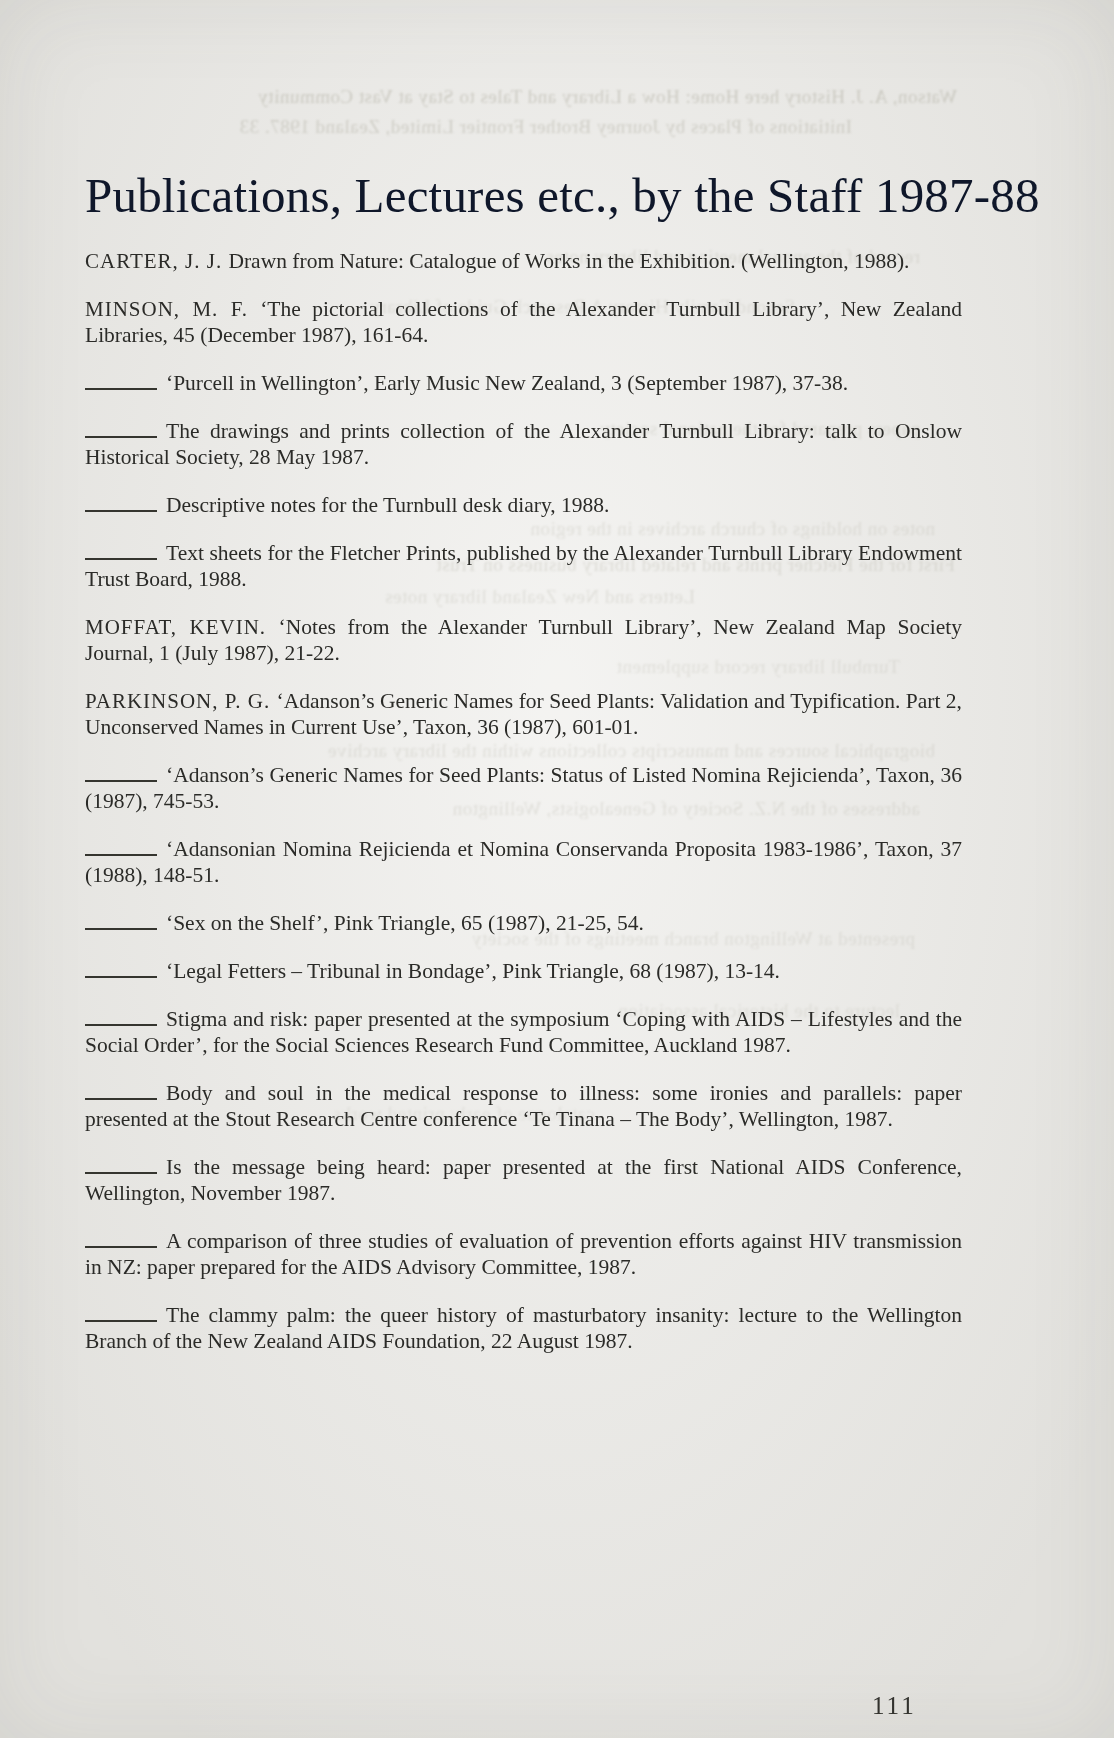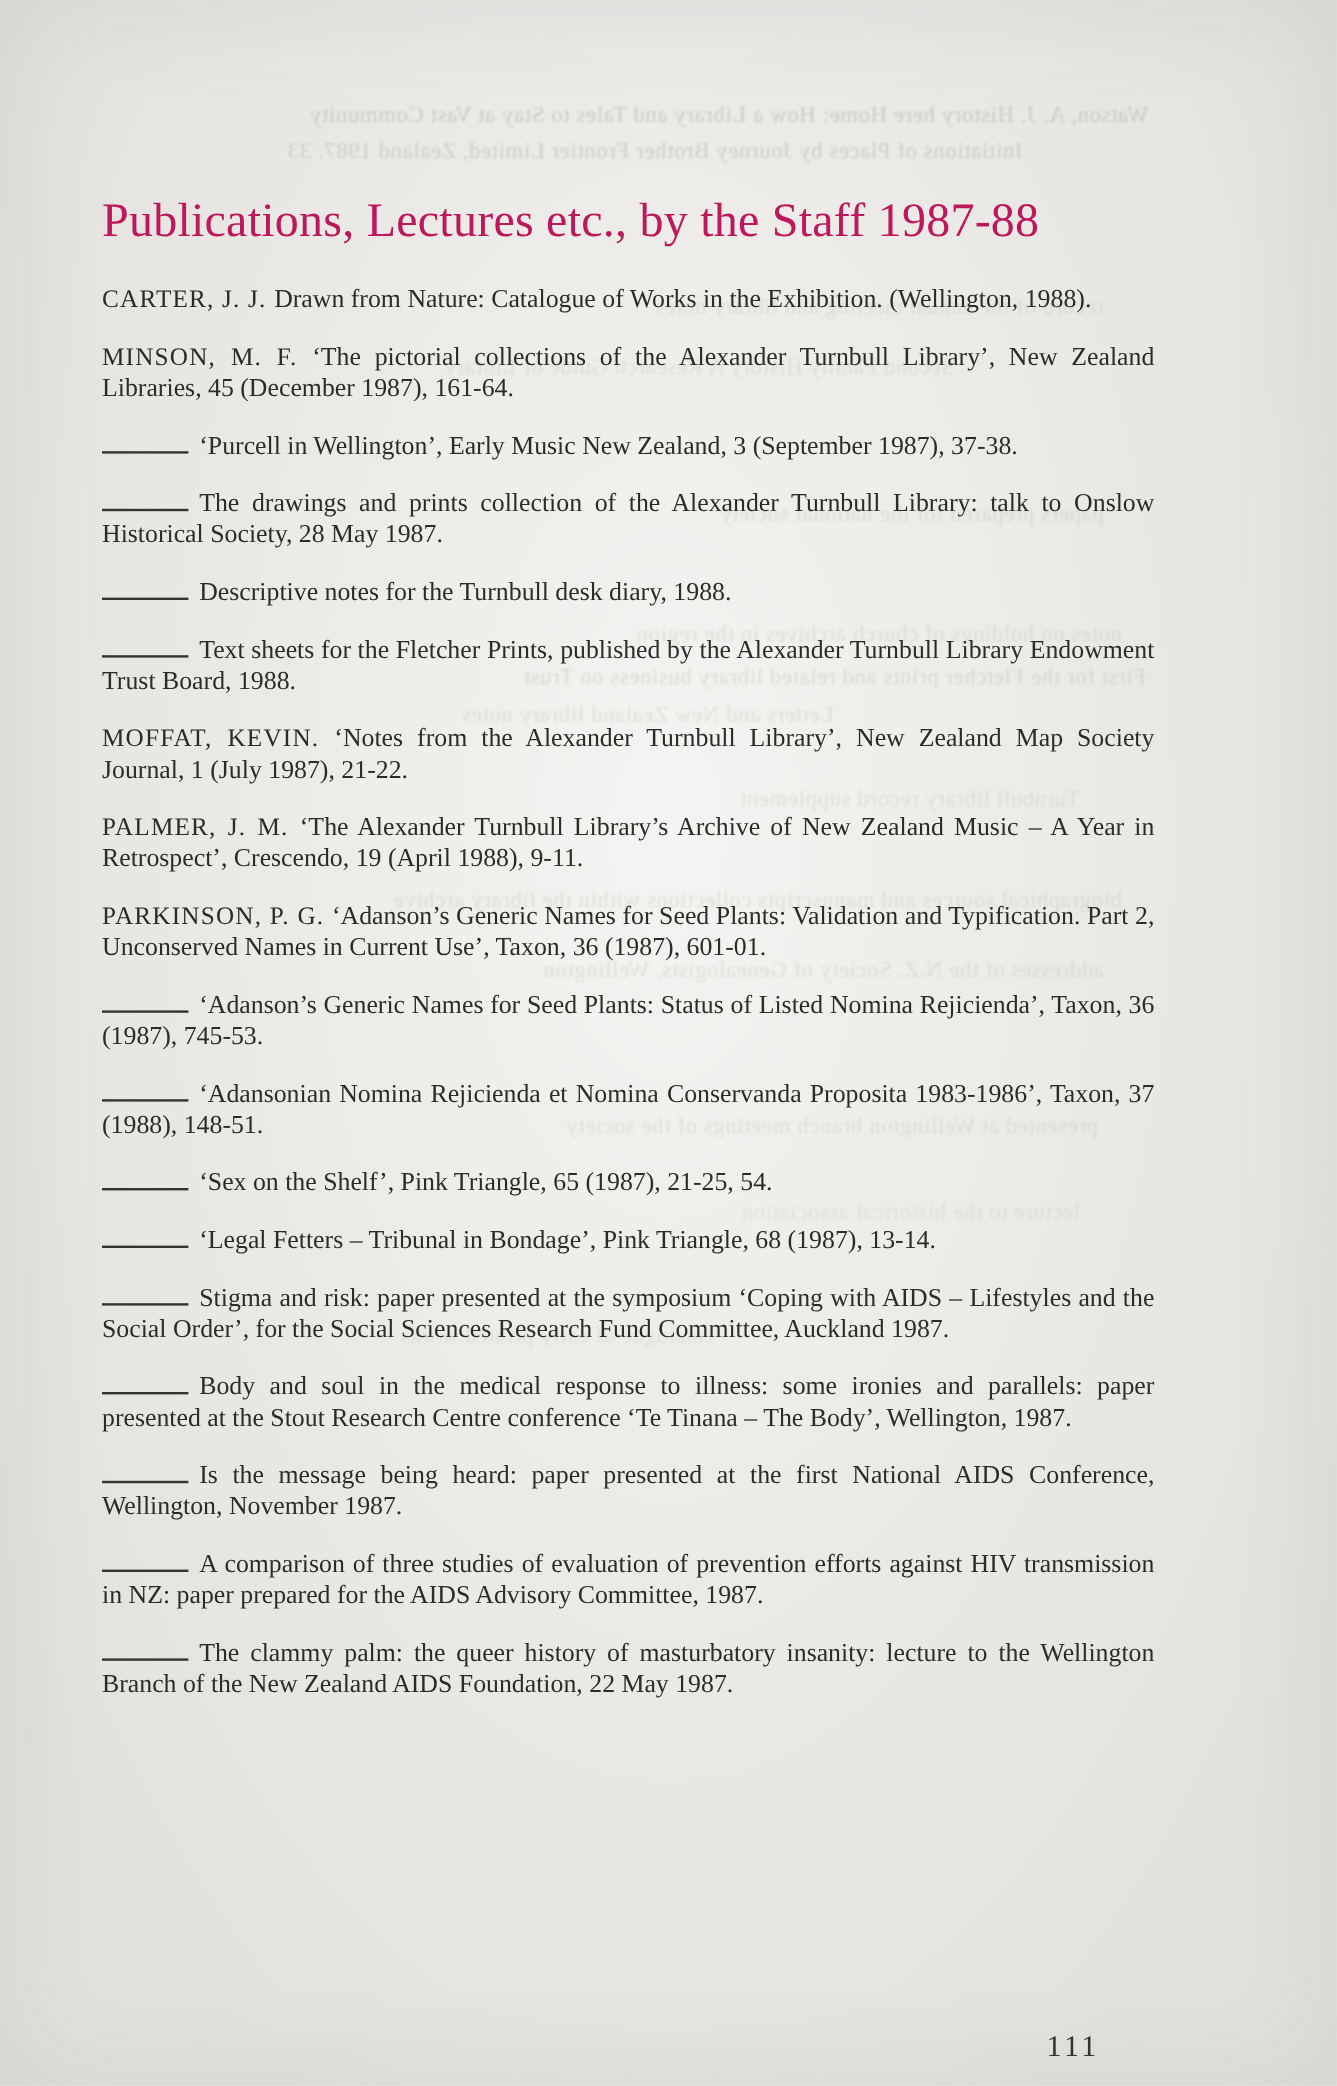--- a/index.html
+++ b/index.html
@@ -46,25 +46,25 @@
 
   
   .content{
     position:absolute;
     left:85px;top:158px;
     width:877px;
     z-index:2;
     color:#2b2b28;
   }
   h1{
-    font-size:40px;
+    font-size:49px;
     font-weight:400;
     line-height:44px;
-    margin:4px 0 30px 0;
-    color:#be185d;
+    margin:16px 0 30px 0;
+    color:#0f172a;
     letter-spacing:0.2px;
     white-space:nowrap;
   }
   .entry{
     font-size:21.5px;
     line-height:26px;
     text-align:justify;
     margin:0 0 22px 0;
   }
   .author{
@@ -112,28 +112,27 @@
   <div class="content">
     <h1>Publications, Lectures etc., by the Staff 1987-88</h1>
     <div id="entries">
         <p class="entry"><span class="author">CARTER, J. J. </span><span class="it">Drawn from Nature: Catalogue of Works in the Exhibition</span><span class="ro">. (Wellington, 1988).</span></p>
         <p class="entry"><span class="author">MINSON, M. F. </span><span class="ro">‘The pictorial collections of the Alexander Turnbull Library’, </span><span class="it">New Zealand Libraries</span><span class="ro">, 45 (December 1987), 161-64.</span></p>
         <p class="entry"><span class="dash"></span><span class="ro">‘Purcell in Wellington’, </span><span class="it">Early Music New Zealand</span><span class="ro">, 3 (September 1987), 37-38.</span></p>
         <p class="entry"><span class="dash"></span><span class="ro">The drawings and prints collection of the Alexander Turnbull Library: talk to Onslow Historical Society, 28 May 1987.</span></p>
         <p class="entry"><span class="dash"></span><span class="ro">Descriptive notes for the Turnbull desk diary, 1988.</span></p>
         <p class="entry"><span class="dash"></span><span class="ro">Text sheets for the Fletcher Prints, published by the Alexander Turnbull Library Endowment Trust Board, 1988.</span></p>
         <p class="entry"><span class="author">MOFFAT, KEVIN. </span><span class="ro">‘Notes from the Alexander Turnbull Library’, </span><span class="it">New Zealand Map Society Journal</span><span class="ro">, 1 (July 1987), 21-22.</span></p>
-        <p class="entry"><span class="author">PALMER, J. M. </span><span class="ro">‘The Alexander Turnbull Library’s Archive of New Zealand Music – A Year in Retrospect’, </span><span class="it">Crescendo</span><span class="ro">, 19 (April 1988), 9-11.</span></p>
         <p class="entry"><span class="author">PARKINSON, P. G. </span><span class="ro">‘Adanson’s Generic Names for Seed Plants: Validation and Typification. Part 2, Unconserved Names in Current Use’, </span><span class="it">Taxon</span><span class="ro">, 36 (1987), 601-01.</span></p>
         <p class="entry"><span class="dash"></span><span class="ro">‘Adanson’s Generic Names for Seed Plants: Status of Listed Nomina Rejicienda’, </span><span class="it">Taxon</span><span class="ro">, 36 (1987), 745-53.</span></p>
         <p class="entry"><span class="dash"></span><span class="ro">‘Adansonian Nomina Rejicienda et Nomina Conservanda Proposita 1983-1986’, </span><span class="it">Taxon</span><span class="ro">, 37 (1988), 148-51.</span></p>
         <p class="entry"><span class="dash"></span><span class="ro">‘Sex on the Shelf’, </span><span class="it">Pink Triangle</span><span class="ro">, 65 (1987), 21-25, 54.</span></p>
         <p class="entry"><span class="dash"></span><span class="ro">‘Legal Fetters – Tribunal in Bondage’, </span><span class="it">Pink Triangle</span><span class="ro">, 68 (1987), 13-14.</span></p>
         <p class="entry"><span class="dash"></span><span class="ro">Stigma and risk: paper presented at the symposium ‘Coping with AIDS – Lifestyles and the Social Order’, for the Social Sciences Research Fund Committee, Auckland 1987.</span></p>
         <p class="entry"><span class="dash"></span><span class="ro">Body and soul in the medical response to illness: some ironies and parallels: paper presented at the Stout Research Centre conference ‘Te Tinana – The Body’, Wellington, 1987.</span></p>
         <p class="entry"><span class="dash"></span><span class="ro">Is the message being heard: paper presented at the first National AIDS Conference, Wellington, November 1987.</span></p>
         <p class="entry"><span class="dash"></span><span class="ro">A comparison of three studies of evaluation of prevention efforts against HIV transmission in NZ: paper prepared for the AIDS Advisory Committee, 1987.</span></p>
-        <p class="entry"><span class="dash"></span><span class="ro">The clammy palm: the queer history of masturbatory insanity: lecture to the Wellington Branch of the New Zealand AIDS Foundation, 22 May 1987.</span></p>
+        <p class="entry"><span class="dash"></span><span class="ro">The clammy palm: the queer history of masturbatory insanity: lecture to the Wellington Branch of the New Zealand AIDS Foundation, 22 August 1987.</span></p>
       </div>
   </div>
 
   <div class="folio">111</div>
 </div>
 
 </body></html>

